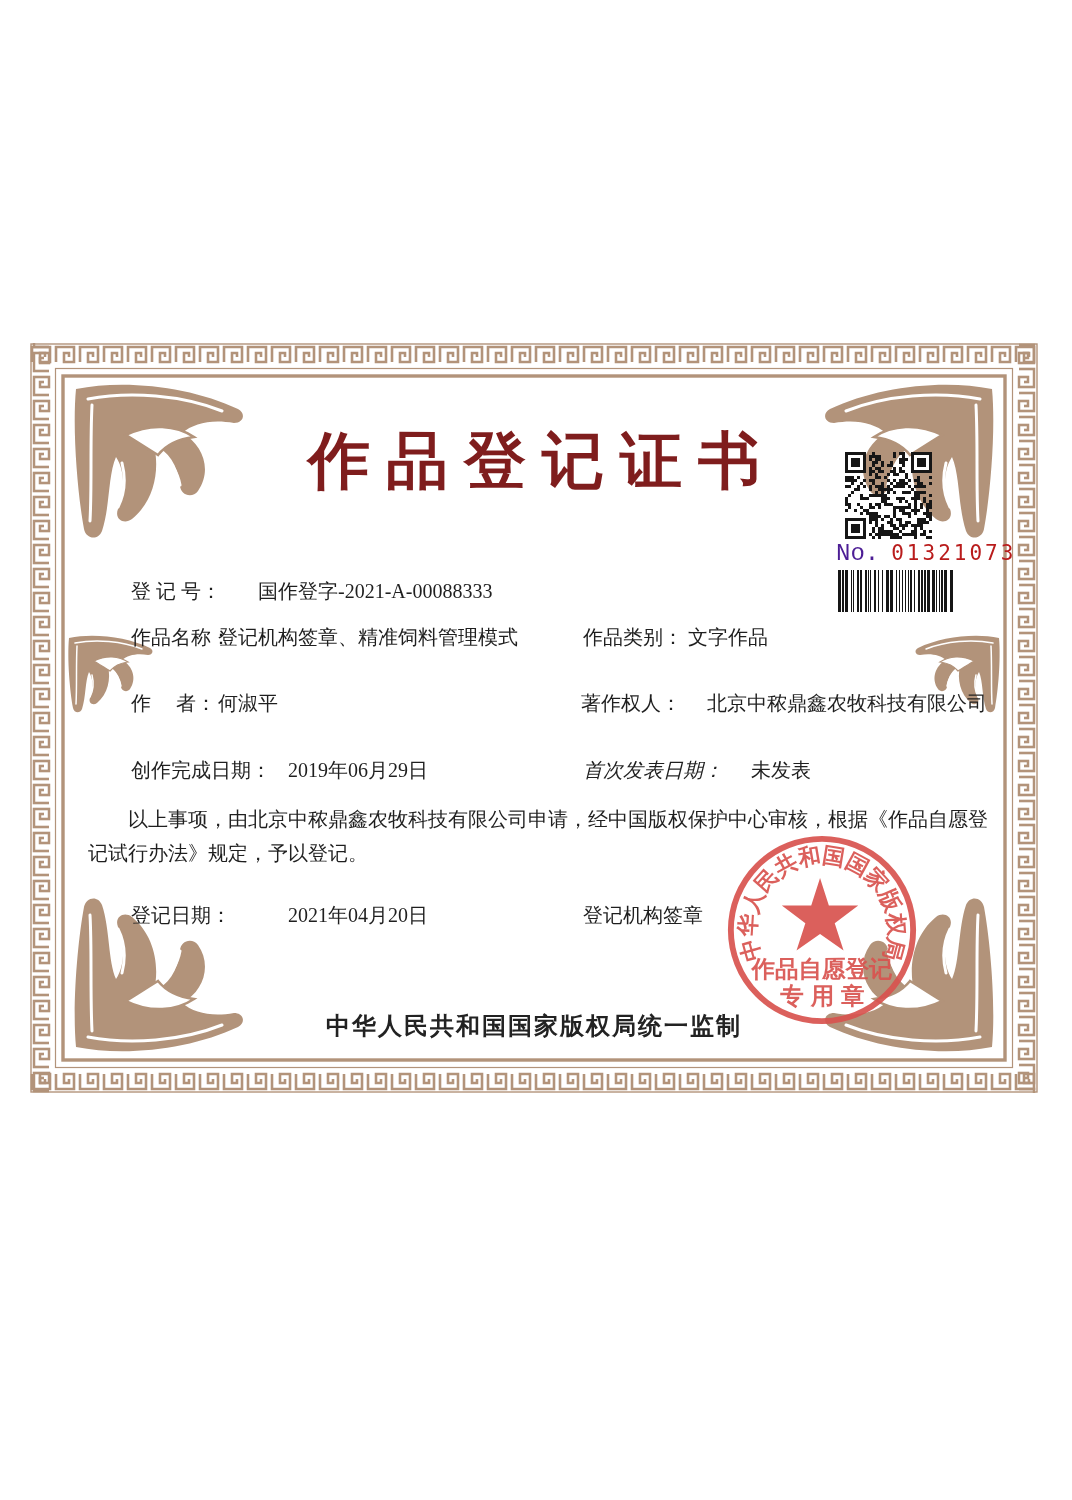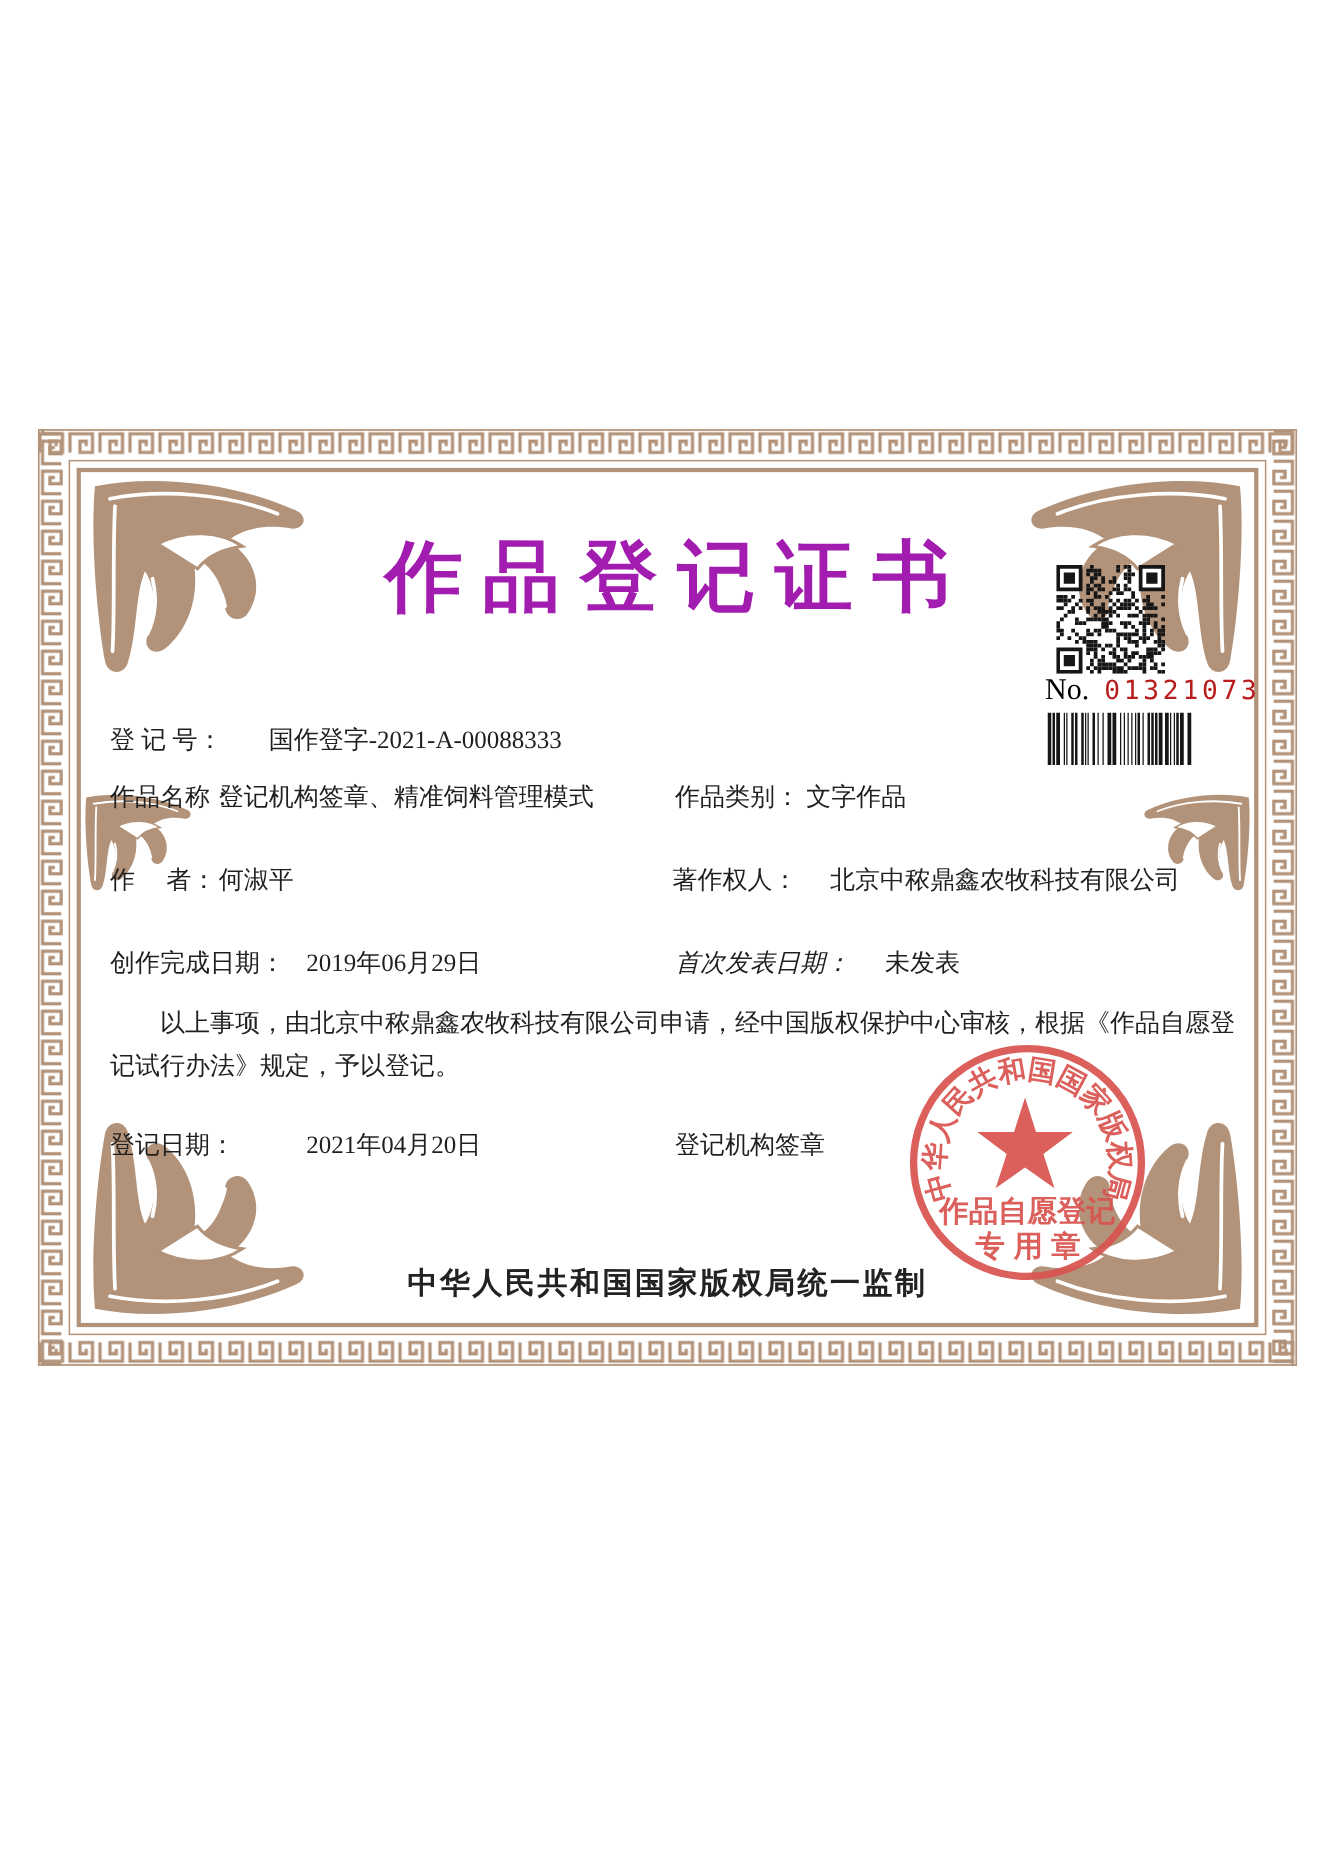--- a/index.html
+++ b/index.html
@@ -7,30 +7,30 @@
     width:1072px;height:1500px;position:relative;background:#ffffff;
     font-family:"Liberation Serif","DejaVu Serif",serif;color:#1f1f1f;
     overflow:hidden;
   }
   .certificate{position:absolute;left:30px;top:343px;width:1008px;height:750px;}
   .frame-svg{position:absolute;left:0;top:0;width:1008px;height:750px;}
 
   .title{
     position:absolute;top:76px;left:0;width:100%;text-align:center;
     font-size:62px;font-weight:bold;letter-spacing:16px;padding-left:16px;
-    box-sizing:border-box;color:#a21caf;
+    box-sizing:border-box;color:#7f1d1d;
   }
 
   .qr{position:absolute;left:815px;top:109px;width:87px;height:87px;}
   .serial{position:absolute;left:806px;top:196px;width:190px;font-size:24px;white-space:nowrap;}
   .serial .num{font-family:"DejaVu Sans Mono",monospace;font-size:21px;letter-spacing:3px;margin-left:12px;}
   .barcode{position:absolute;left:808px;top:227px;width:116px;height:42px;}
 
   .row{position:absolute;left:0;width:100%;font-size:20px;white-space:nowrap;}
-  .row span{position:absolute;top:0;}
+  .row span{position:absolute;top:0;margin-left:43px;}
   .r-regno{top:235px;}
   .r-name{top:281px;}
   .r-author{top:347px;}
   .r-dates{top:414px;}
   .r-regdate{top:559px;}
   .lab1{left:58px;}
   .statement{
     position:absolute;left:58px;top:459px;width:900px;font-size:20px;
     line-height:34px;text-indent:2em;text-align:justify;
   }
@@ -389,21 +389,21 @@
       <rect x="6" y="6" width="9" height="9" fill="#161616"></rect>
       <rect x="66" y="0" width="21" height="21" fill="#161616"></rect>
       <rect x="69" y="3" width="15" height="15" fill="#fff"></rect>
       <rect x="72" y="6" width="9" height="9" fill="#161616"></rect>
       <rect x="0" y="66" width="21" height="21" fill="#161616"></rect>
       <rect x="3" y="69" width="15" height="15" fill="#fff"></rect>
       <rect x="6" y="72" width="9" height="9" fill="#161616"></rect>
     </svg>
 
   <div class="serial">
-    <span style="color:#000000;">No.</span><span class="num" style="color:#b91c1c;">01321073</span>
+    <span style="color:#4c1d95;font-family:Liberation Mono, monospace;">No.</span><span class="num" style="color:#b91c1c;">01321073</span>
   </div>
 
   <svg class="barcode" viewBox="0 0 116 42">
       <rect x="0" y="0" width="3" height="42" fill="#161616"></rect>
       <rect x="4" y="0" width="2" height="42" fill="#161616"></rect>
       <rect x="7" y="0" width="3" height="42" fill="#161616"></rect>
       <rect x="13" y="0" width="1" height="42" fill="#161616"></rect>
       <rect x="15" y="0" width="1" height="42" fill="#161616"></rect>
       <rect x="19" y="0" width="2" height="42" fill="#161616"></rect>
       <rect x="22" y="0" width="2" height="42" fill="#161616"></rect>

